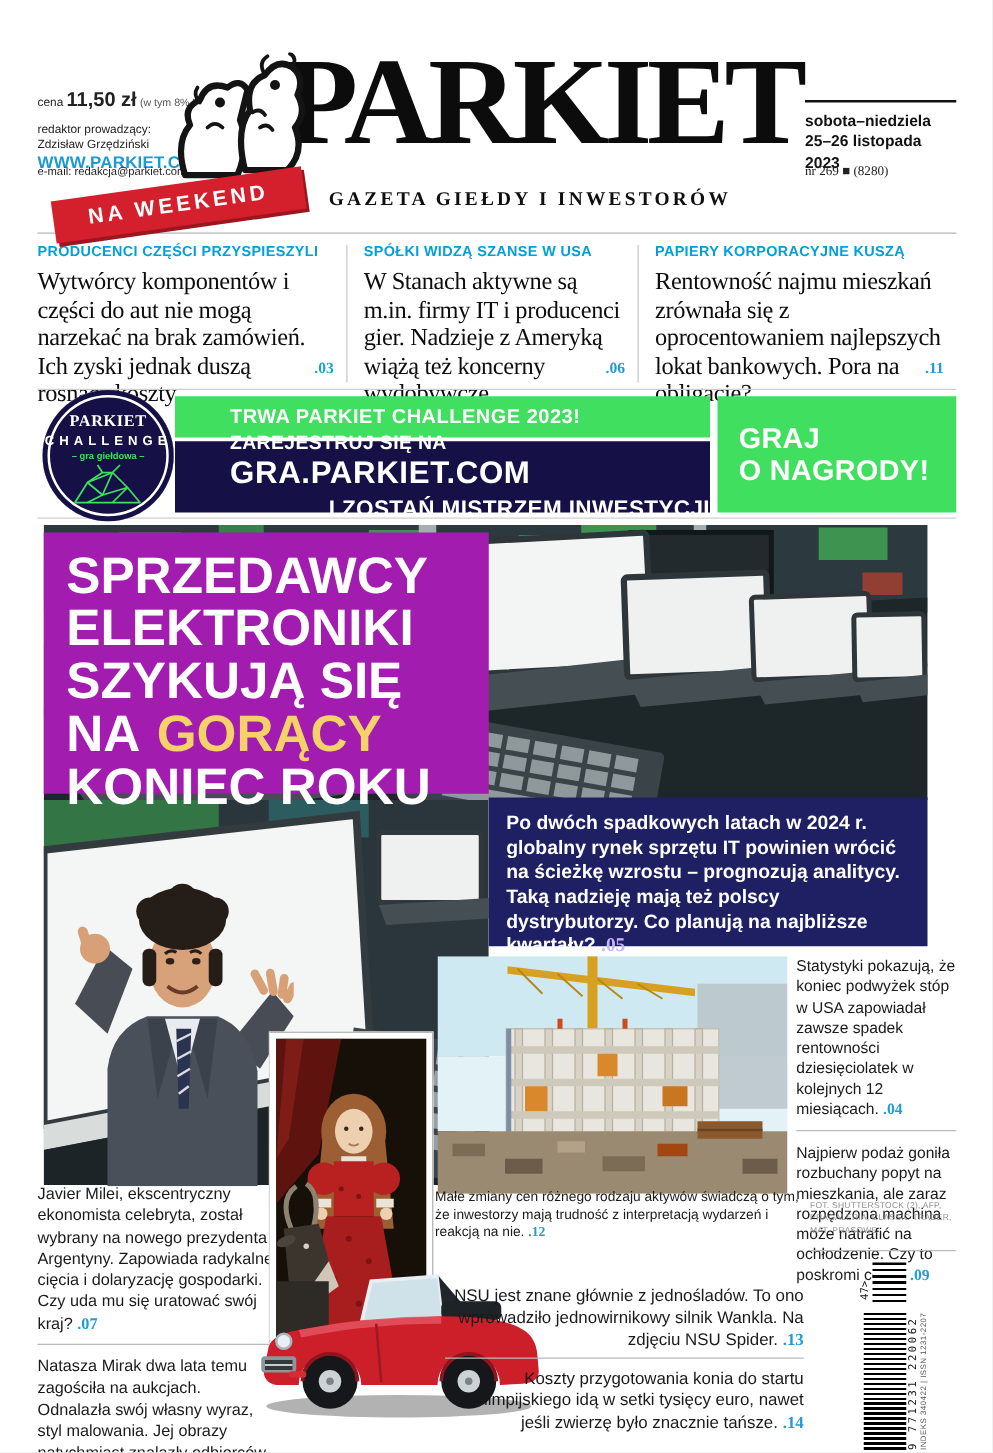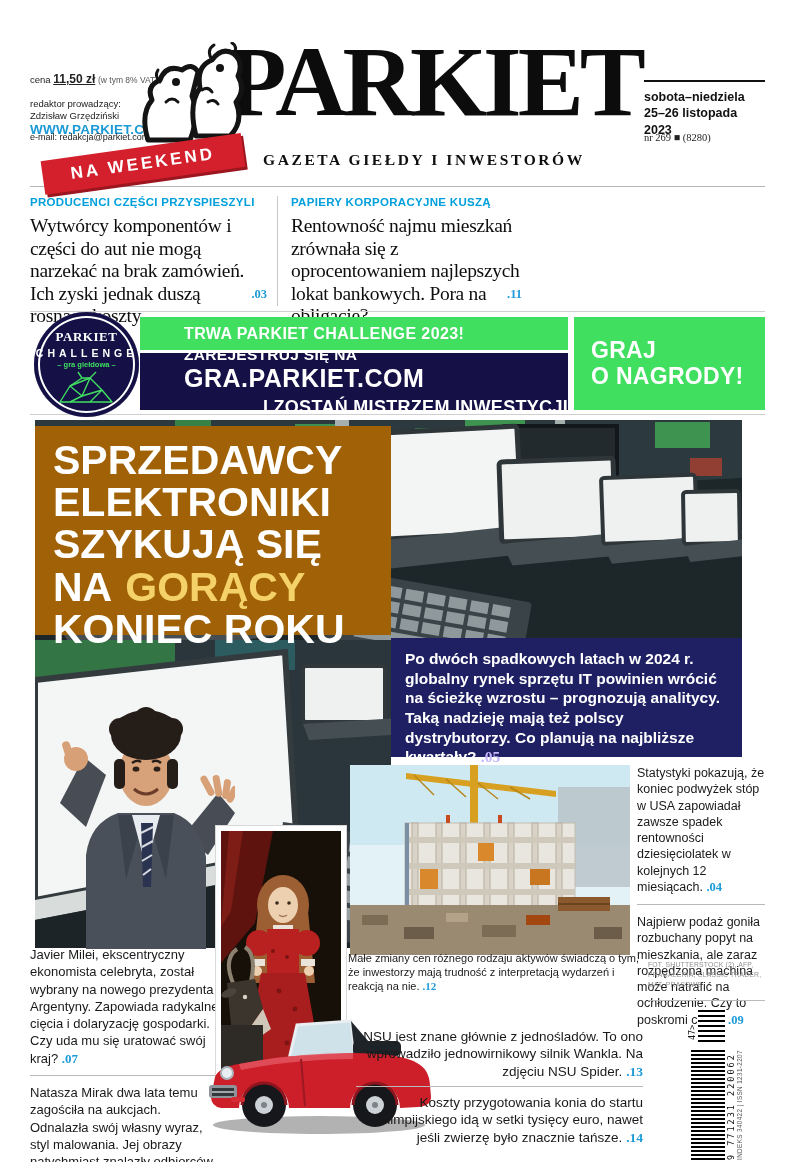--- a/index.html
+++ b/index.html
@@ -6,21 +6,21 @@
   html,body { background:#e8e8e8; }
   #page {
     position:relative; width:794px; height:1162px; margin:0 auto;
     background:#ffffff; overflow:hidden;
     font-family:"Liberation Sans", sans-serif; color:#111;
   }
   .abs { position:absolute; }
 
   
   .price { left:30px; top:72px; font-size:9.5px; color:#222; }
-  .price b { font-size:12px;text-decoration:underline; }
+  .price b { font-size:16px; }
   .price .vat { font-size:8.5px; color:#555; }
   .editor { left:30px; top:98px; font-size:9.5px; line-height:1.3; color:#222; }
   .website { left:30px; top:122px; font-size:13.5px; font-weight:bold; color:#1b9ad6; letter-spacing:.2px; text-decoration:none; }
   .email { left:30px; top:132px; font-size:9px; color:#222; }
   .ribbon {
     left:42px; top:147px; z-index:6; transform:rotate(-8deg);
     background:#d3202c; color:#fff; font-weight:bold; font-size:17px;
     letter-spacing:3px; padding:7px 28px; box-shadow:2px 3px 0 #9c1620;
   }
   .bull-logo { left:138px; top:42px; width:108px; height:110px; z-index:4; }
@@ -78,21 +78,21 @@
   }
   .badge-brand { margin-top:17px; font-family:"Liberation Serif", serif; font-weight:bold; font-size:13px; letter-spacing:.5px; }
   .badge-title { font-size:10.5px; font-weight:bold; letter-spacing:4px; margin-top:2px; }
   .badge-tag { color:#40df60; font-size:7.5px; font-weight:bold; margin-top:1px; }
   .badge svg { margin-top:1px; }
 
   
   .photo-main { left:35px; top:420px; width:707px; height:220px; z-index:1; }
   .photo-lower { left:35px; top:640px; width:356px; height:308px; z-index:1; }
   .headline-box {
-    left:35px; top:426px; width:356px; height:209px; background:#a16207;
+    left:35px; top:426px; width:356px; height:209px; background:#a21caf;
     padding:13px 0 0 18px; z-index:2;
   }
   .hl { font-size:41px; font-weight:bold; line-height:1.03; color:#fff; white-space:nowrap; }
   .hl .yellow { color:#f4d269; }
   .hl .gap { margin-right:.32em; }
   .intro-box {
     left:391px; top:638px; width:351px; height:119px; background:#1f2064; color:#fff;
     padding:11px 14px; font-size:15.5px; font-weight:bold; line-height:1.27; z-index:2;
   }
   .intro-box .pn { color:#c4b5fd; }
@@ -178,20 +178,25 @@
     <div>25–26 listopada 2023</div>
   </div>
   <div class="abs issue">nr 269 ■ (8280)</div>
   <div class="abs rule rule-header"></div>
 
   <div class="abs teasers">
     <div class="teaser teaser-1">
       <div class="kicker">PRODUCENCI CZĘŚCI PRZYSPIESZYLI</div>
       <div class="tbody">Wytwórcy komponentów i części do aut nie mogą narzekać na brak zamówień. Ich zyski jednak duszą rosnące koszty.</div>
       <span class="pn">.03</span>
+    </div>
+    <div class="teaser teaser-2">
+      <div class="kicker">SPÓŁKI WIDZĄ SZANSE W USA</div>
+      <div class="tbody">W Stanach aktywne są m.in. firmy IT i producenci gier. Nadzieje z Ameryką wiążą też koncerny wydobywcze.</div>
+      <span class="pn">.06</span>
     </div>
     <div class="teaser teaser-3">
       <div class="kicker">PAPIERY KORPORACYJNE KUSZĄ</div>
       <div class="tbody">Rentowność najmu mieszkań zrównała się z oprocentowaniem najlepszych lokat bankowych. Pora na obligacje?</div>
       <span class="pn">.11</span>
     </div>
   </div>
   <div class="abs rule rule-teasers"></div>
 
   <div class="abs promo-strip">TRWA PARKIET CHALLENGE 2023!</div>

